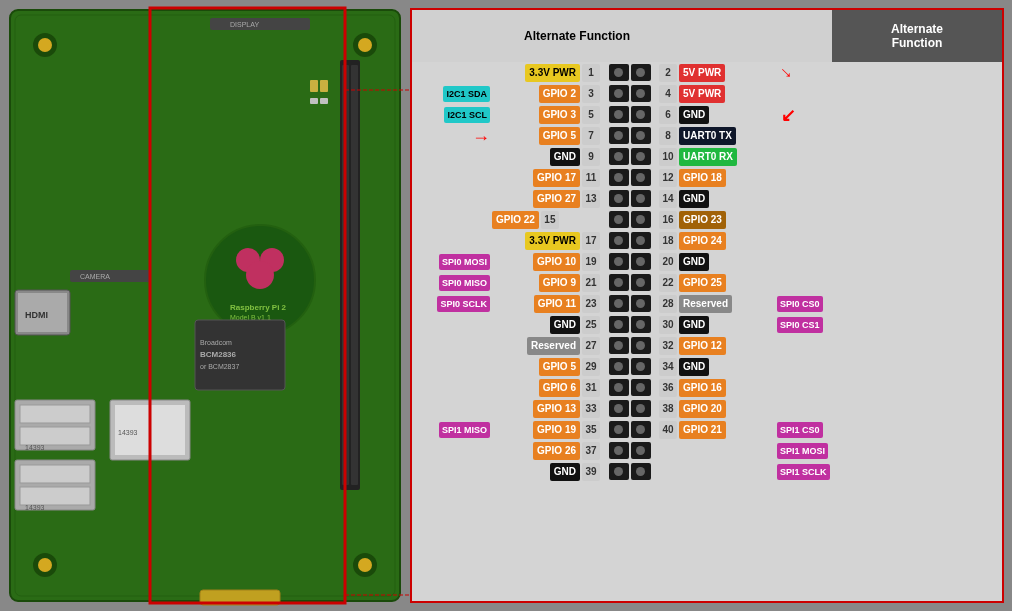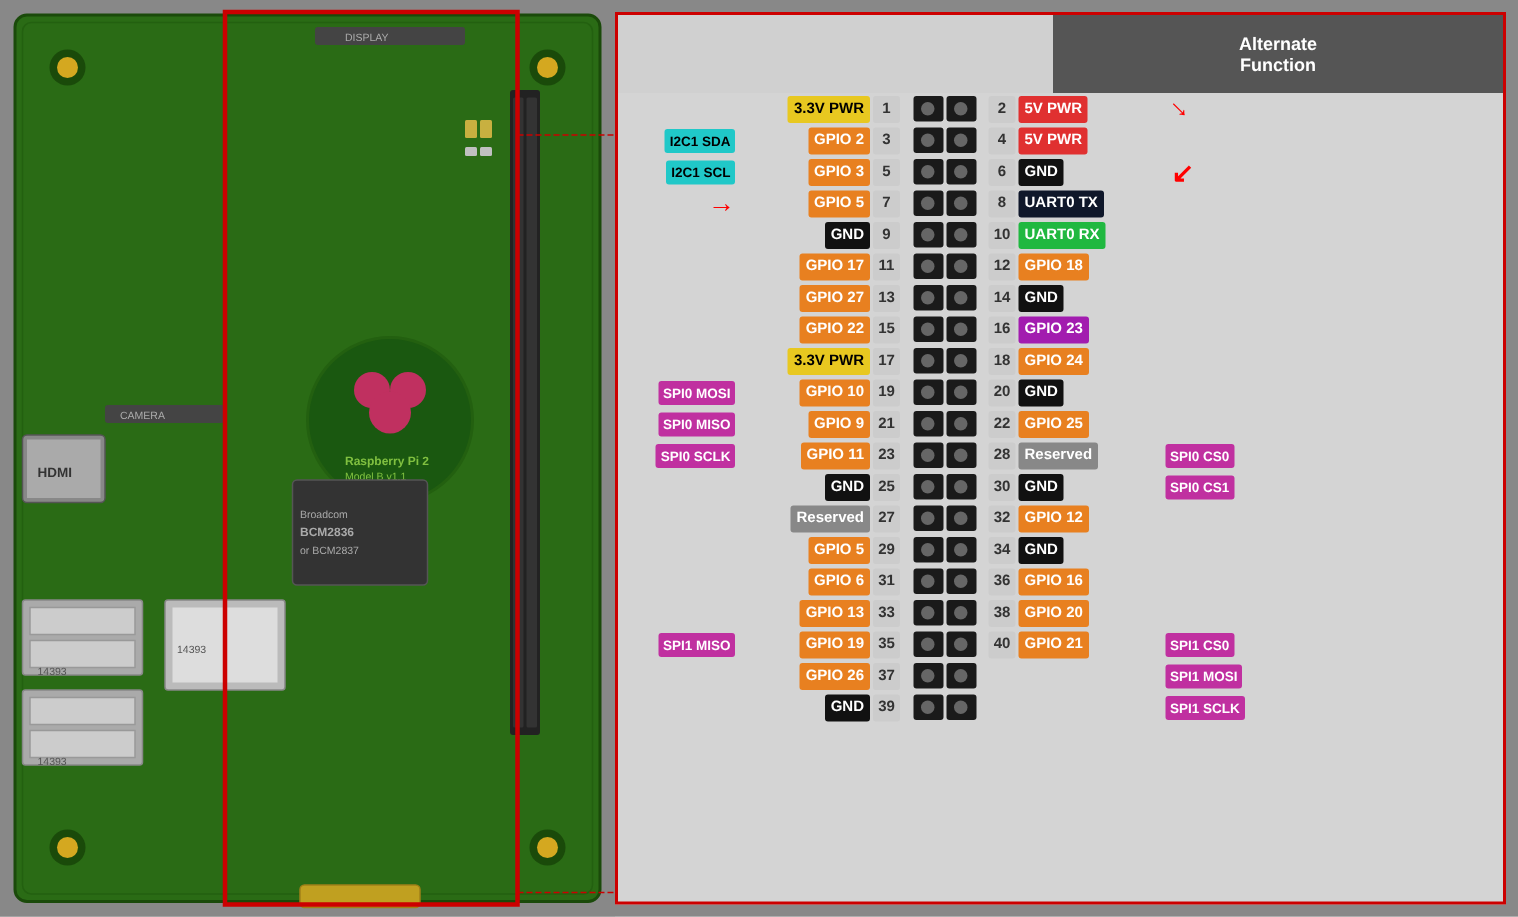--- a/index.html
+++ b/index.html
@@ -304,20 +304,24 @@
       <line x1="345" y1="90" x2="410" y2="90" stroke="#cc0000" stroke-width="1" stroke-dasharray="4,2"></line>
       <line x1="345" y1="595" x2="410" y2="595" stroke="#cc0000" stroke-width="1" stroke-dasharray="4,2"></line>
     </svg>
   </div>
 
   <div class="pin-diagram-area">
     <div class="diagram-inner">
 
       <div class="header-wrapper">
         <div class="hdr-left-alt"></div>
+        <div class="hdr-left-pins">
+          <div style="text-align:center;font-weight:bold;font-size:12px;color:#000;line-height:1.2;">Alternate
+Function</div>
+        </div>
         <div class="hdr-center"></div>
         <div class="hdr-right-pins"></div>
         <div class="hdr-right-alt">
           <div style="text-align:center;font-weight:bold;font-size:12px;line-height:1.2;">Alternate<br>Function</div>
         </div>
       </div>
 
       <div class="all-rows" id="pin-rows-container">
 
         <div class="col-left-alt" id="col-left-alt">
@@ -378,21 +382,21 @@
               <span class="left-pin-num">9</span>
             </div>
             <div class="row-item" style="justify-content: flex-end;">
               <span class="left-pin-label" style="background: rgb(232, 128, 32); color: rgb(255, 255, 255);">GPIO 17</span>
               <span class="left-pin-num">11</span>
             </div>
             <div class="row-item" style="justify-content: flex-end;">
               <span class="left-pin-label" style="background: rgb(232, 128, 32); color: rgb(255, 255, 255);">GPIO 27</span>
               <span class="left-pin-num">13</span>
             </div>
-            <div class="row-item" style="justify-content: flex-end;">
+            <div class="row-item" style="justify-content: flex-start;">
               <span class="left-pin-label" style="background: rgb(232, 128, 32); color: rgb(255, 255, 255);">GPIO 22</span>
               <span class="left-pin-num">15</span>
             </div>
             <div class="row-item" style="justify-content: flex-end;">
               <span class="left-pin-label" style="background: rgb(232, 200, 32); color: rgb(0, 0, 0);">3.3V PWR</span>
               <span class="left-pin-num">17</span>
             </div>
             <div class="row-item" style="justify-content: flex-end;">
               <span class="left-pin-label" style="background: rgb(232, 128, 32); color: rgb(255, 255, 255);">GPIO 10</span>
               <span class="left-pin-num">19</span>
@@ -624,21 +628,21 @@
             <div class="row-item-right">
               <span class="right-pin-num">12</span>
               <span class="right-pin-label" style="background: rgb(232, 128, 32); color: rgb(255, 255, 255);">GPIO 18</span>
             </div>
             <div class="row-item-right">
               <span class="right-pin-num">14</span>
               <span class="right-pin-label" style="background: rgb(17, 17, 17); color: rgb(255, 255, 255);">GND</span>
             </div>
             <div class="row-item-right">
               <span class="right-pin-num">16</span>
-              <span class="right-pin-label" style="background: #a21caf; color: rgb(255, 255, 255);">GPIO 23</span>
+              <span class="right-pin-label" style="background: #a16207; color: rgb(255, 255, 255);">GPIO 23</span>
             </div>
             <div class="row-item-right">
               <span class="right-pin-num">18</span>
               <span class="right-pin-label" style="background: rgb(232, 128, 32); color: rgb(255, 255, 255);">GPIO 24</span>
             </div>
             <div class="row-item-right">
               <span class="right-pin-num">20</span>
               <span class="right-pin-label" style="background: rgb(17, 17, 17); color: rgb(255, 255, 255);">GND</span>
             </div>
             <div class="row-item-right">

